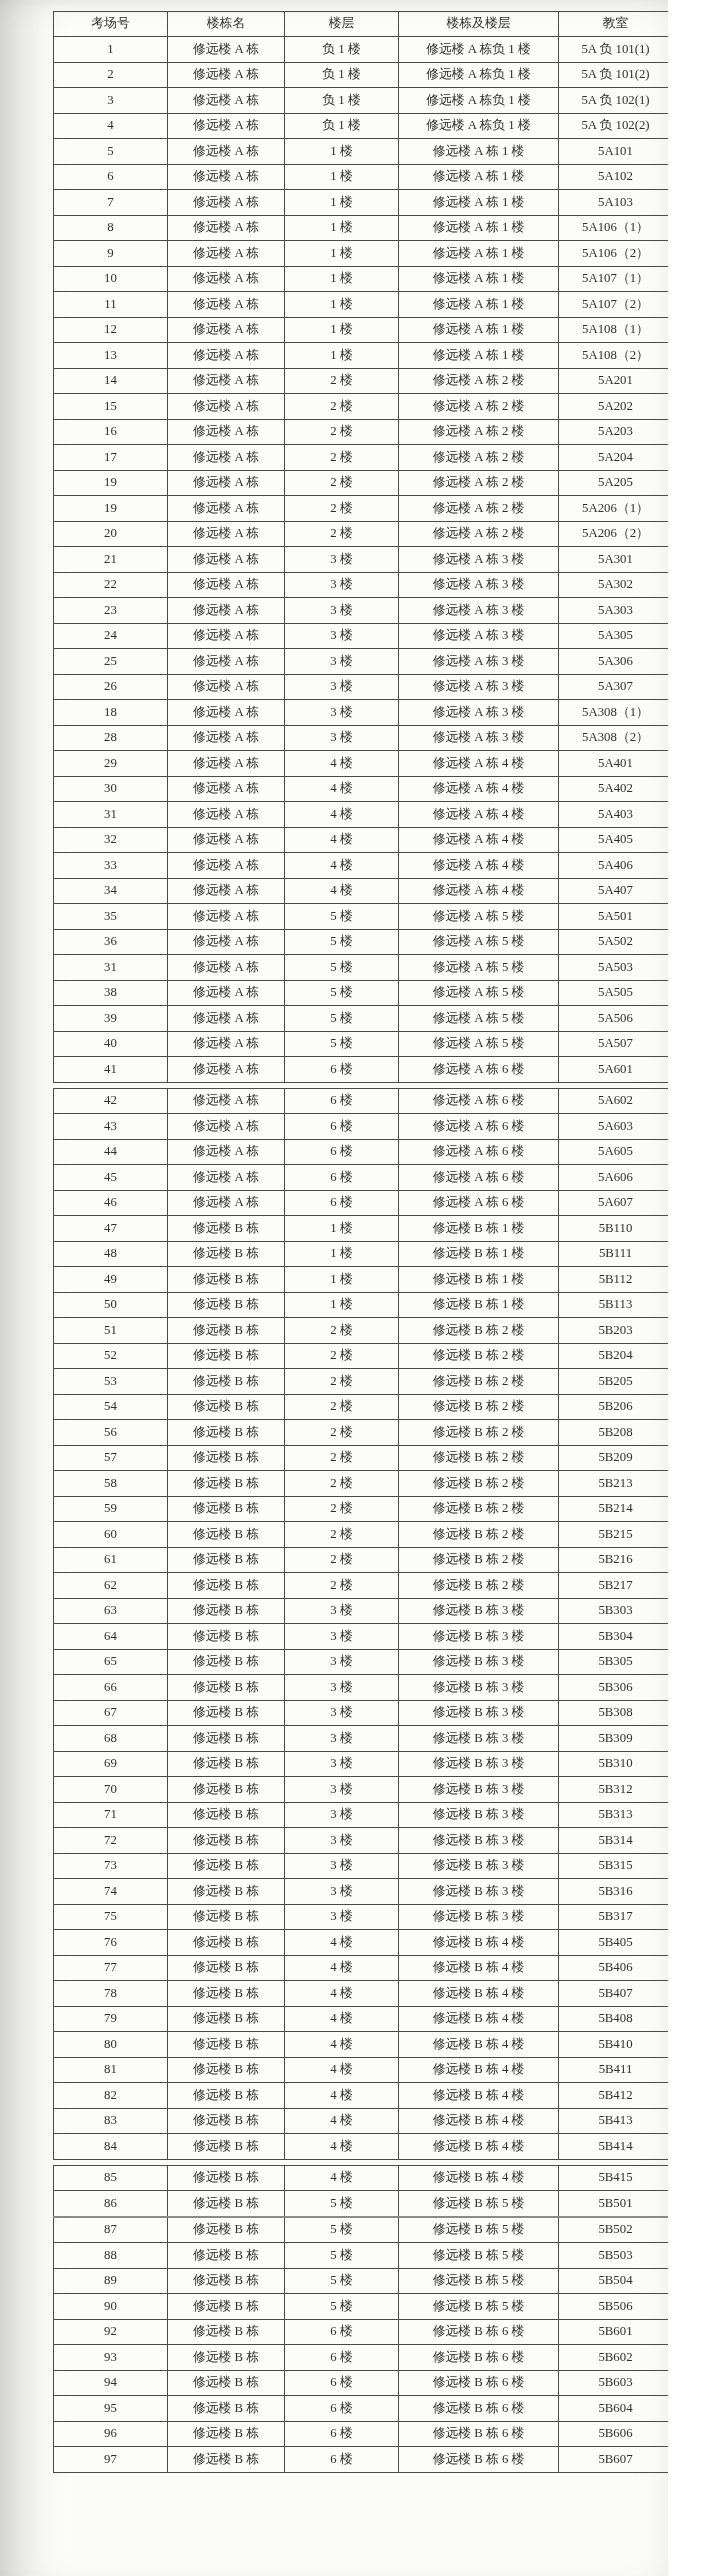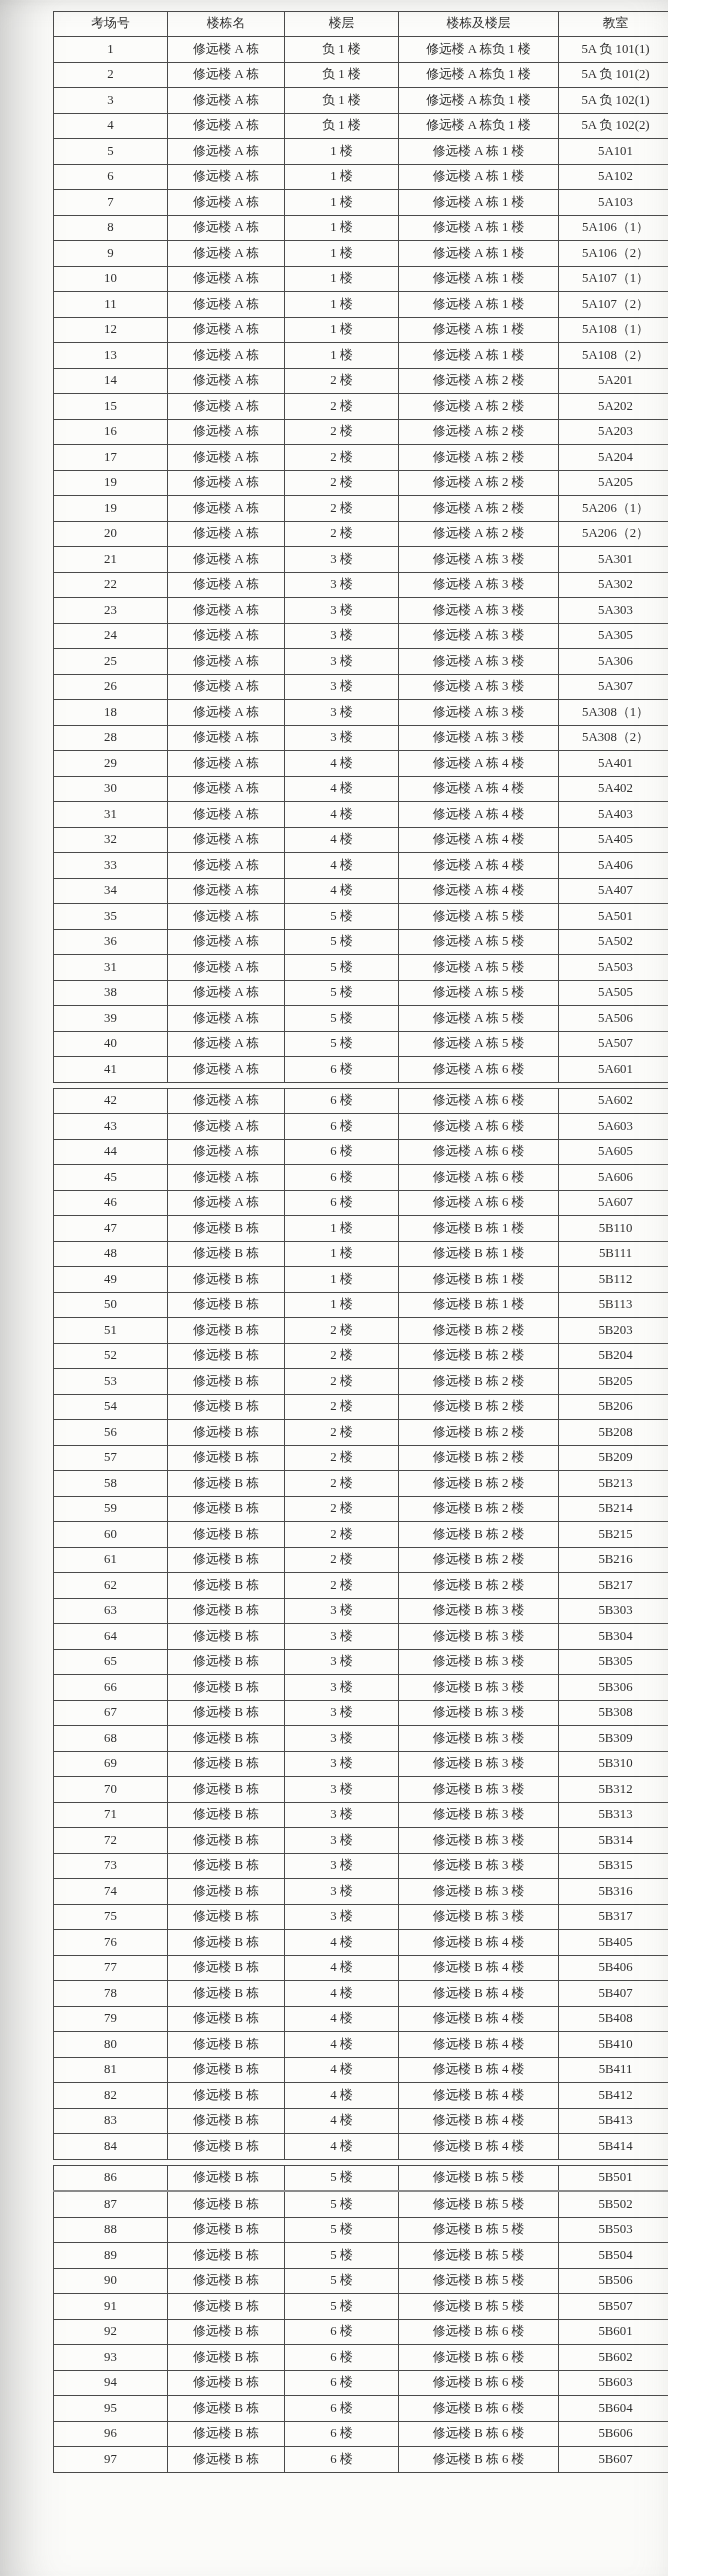--- a/index.html
+++ b/index.html
@@ -656,20 +656,27 @@
         <tr>
           <td>84</td>
           <td>修远楼 B 栋</td>
           <td>4 楼</td>
           <td>修远楼 B 栋 4 楼</td>
           <td>5B414</td>
         </tr>
         <tr class="page-gap">
           <td colspan="5"></td>
         </tr>
+        <tr>
+          <td>85</td>
+          <td>修远楼 B 栋</td>
+          <td>4 楼</td>
+          <td>修远楼 B 栋 4 楼</td>
+          <td>5B415</td>
+        </tr>
         <tr class="thick-after">
           <td>86</td>
           <td>修远楼 B 栋</td>
           <td>5 楼</td>
           <td>修远楼 B 栋 5 楼</td>
           <td>5B501</td>
         </tr>
         <tr>
           <td>87</td>
           <td>修远楼 B 栋</td>
@@ -690,27 +697,20 @@
           <td>5 楼</td>
           <td>修远楼 B 栋 5 楼</td>
           <td>5B504</td>
         </tr>
         <tr>
           <td>90</td>
           <td>修远楼 B 栋</td>
           <td>5 楼</td>
           <td>修远楼 B 栋 5 楼</td>
           <td>5B506</td>
-        </tr>
-        <tr>
-          <td>91</td>
-          <td>修远楼 B 栋</td>
-          <td>5 楼</td>
-          <td>修远楼 B 栋 5 楼</td>
-          <td>5B507</td>
         </tr>
         <tr>
           <td>92</td>
           <td>修远楼 B 栋</td>
           <td>6 楼</td>
           <td>修远楼 B 栋 6 楼</td>
           <td>5B601</td>
         </tr>
         <tr>
           <td>93</td>

